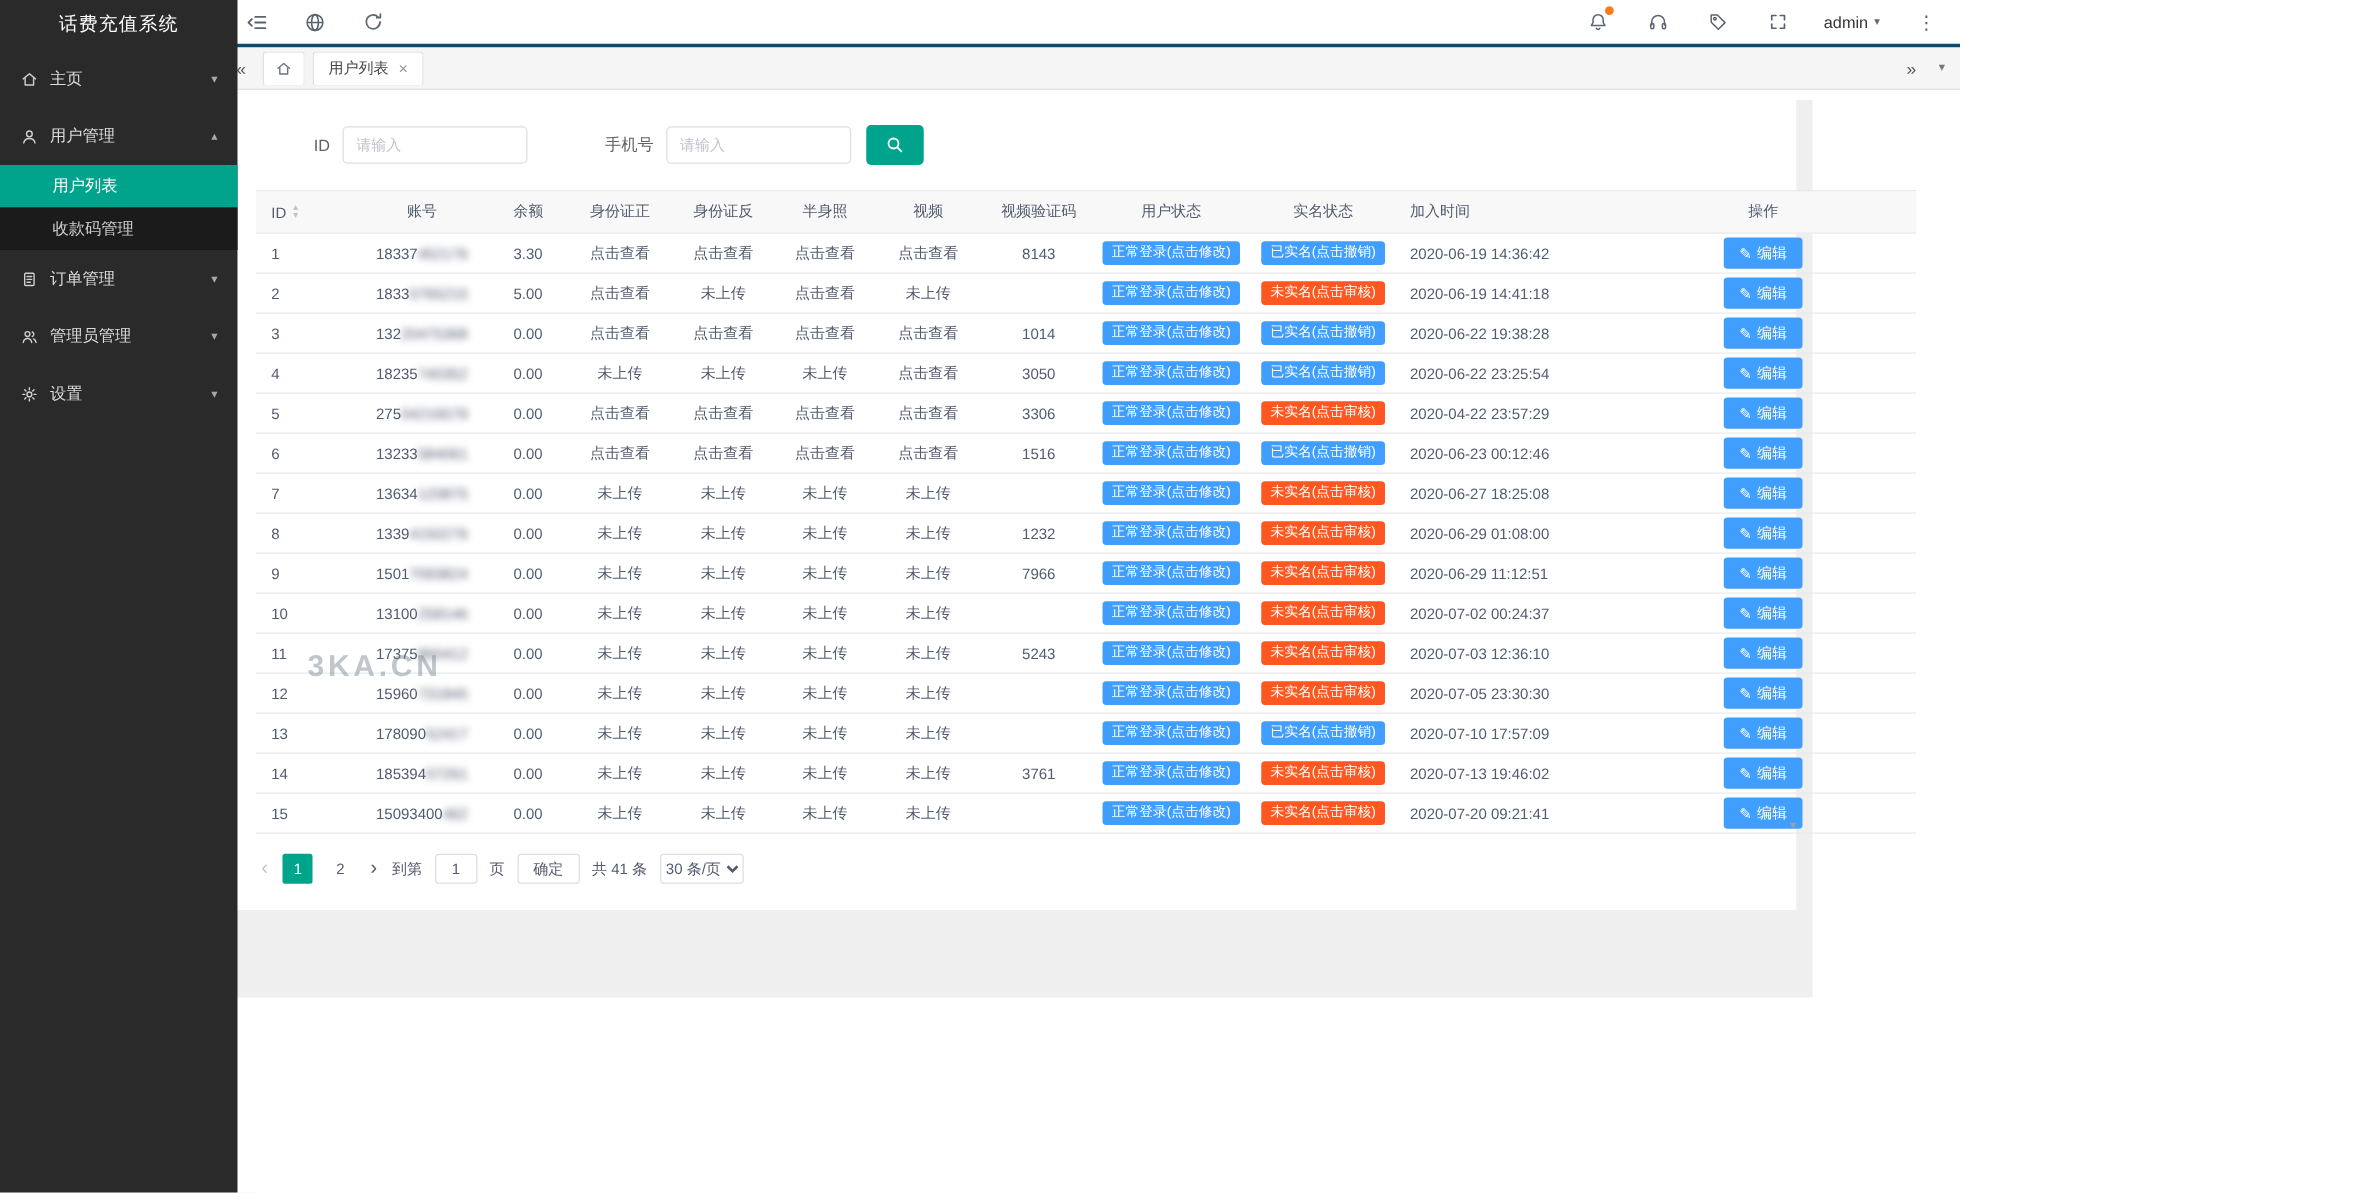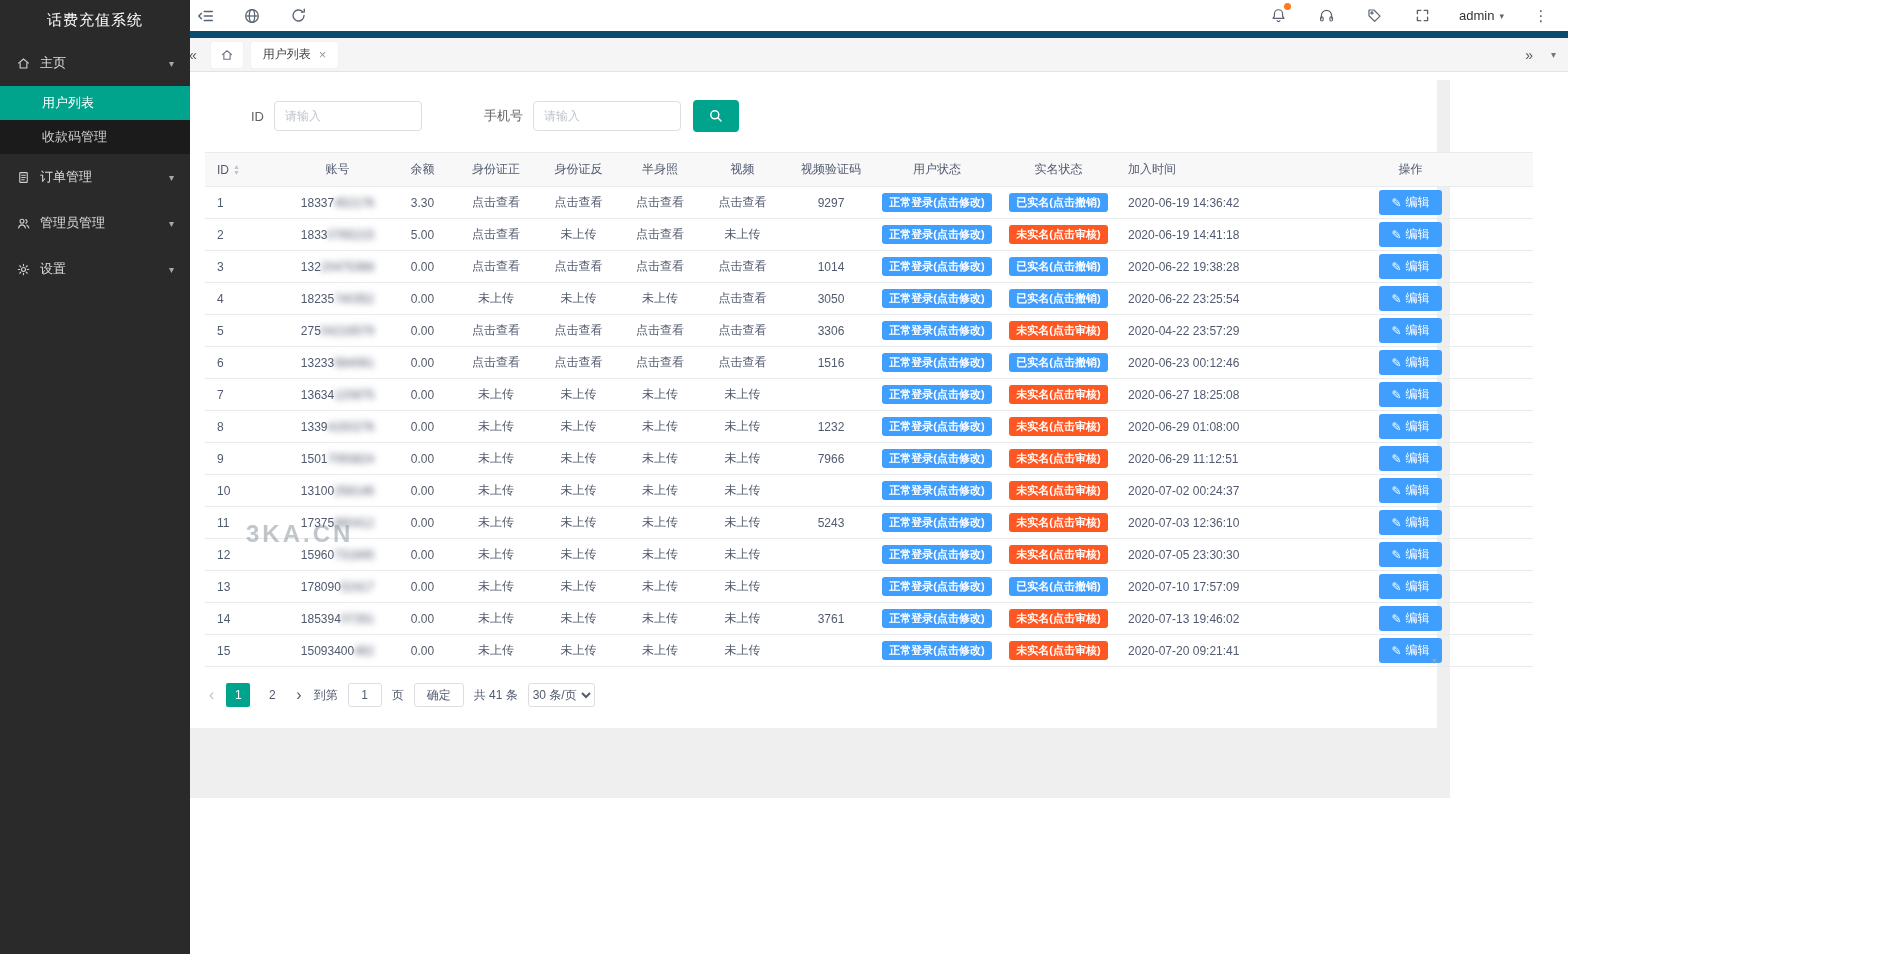--- a/index.html
+++ b/index.html
@@ -10,21 +10,21 @@
   .sidebar-title { height:40px; line-height:40px; text-align:center; color:#fff; font-size:15px; letter-spacing:1px; }
   .menu-item { height:46px; display:flex; align-items:center; padding:0 16px; font-size:13px; color:#dcdcdc; cursor:pointer; }
   .mi-icon { width:24px; display:inline-flex; align-items:center; }
   .mi-caret { margin-left:auto; font-size:10px; color:#a8a8a8; }
   .submenu-item { height:34px; line-height:34px; padding-left:42px; font-size:13px; background:var(--submenu-bg); color:#cfcfcf; cursor:pointer; }
   .submenu-item.active { background:var(--accent); color:#fff; }
 
   
   .main { position:absolute; left:175px; top:0; width:1393px; }
 
-  .navbar { height:38px; background:#fff; border-bottom:7px solid #0c4a6e; display:flex; align-items:center; padding:0 10px 0 14px; }
+  .navbar { height:38px; background:#fff; border-bottom:3px solid #0c4a6e; display:flex; align-items:center; padding:0 10px 0 14px; }
   .nav-btn { width:34px; height:38px; display:inline-flex; align-items:center; justify-content:center; cursor:pointer; margin-right:12px; }
   .nav-right { margin-left:auto; display:flex; align-items:center; gap:26px; padding-right:6px; }
   .nav-right .nav-btn { margin:0; width:22px; }
   .bell-wrap { position:relative; }
   .notif-dot { position:absolute; top:6px; right:-2px; width:7px; height:7px; border-radius:50%; background:#ff7a1a; }
   .admin-menu { display:flex; align-items:center; gap:5px; font-size:13px; color:#333; cursor:pointer; }
   .admin-caret { font-size:9px; color:#666; }
 
   .tabstrip { height:34px; background:#f5f5f5; border-bottom:1px solid #e3e3e3; display:flex; align-items:center; padding:0 8px; gap:8px; }
   .tab-nav { color:#555; font-size:14px; cursor:pointer; padding:0 6px; user-select:none; }
@@ -48,21 +48,21 @@
   
   table { width:100%; border-collapse:collapse; table-layout:fixed; font-size:12px; color:#515a6e; }
   thead th { height:34px; background:#f8f8f9; border-top:1px solid #e8eaec; border-bottom:1px solid #e8eaec; font-weight:normal; color:#515a6e; }
   tbody td { height:32px; border-bottom:1px solid #e8eaec; padding:0 4px; text-align:center; white-space:nowrap; overflow:hidden; }
   th { text-align:center; }
   th:first-child, td:first-child { text-align:left; padding-left:12px; }
   th:nth-child(11), td:nth-child(11) { text-align:left; padding-left:8px; }
   .sorter { display:inline-flex; flex-direction:column; vertical-align:middle; margin-left:4px; line-height:6px; }
   .sorter span { font-size:7px; color:#c0c4cc; cursor:pointer; }
   .blur { filter:blur(3px); user-select:none; }
-  .badge { display:inline-block; padding:3px 7px; border-radius:3px; font-size:11px; color:#fff; line-height:1.2; cursor:pointer;font-weight:bold; }
+  .badge { display:inline-block; padding:3px 7px; border-radius:3px; font-size:11px; color:#fff; line-height:1.2; cursor:pointer; }
   .badge.blue { background:var(--blue); }
   .badge.orange { background:var(--orange); }
   .edit-btn { display:inline-flex; align-items:center; gap:4px; background:var(--blue); color:#fff; border:none; border-radius:3px; padding:4px 12px; font-size:12px; cursor:pointer; }
 
   .watermark { position:absolute; left:58px; top:420px; font-size:24px; font-weight:bold; letter-spacing:3px; color:rgba(125,135,145,.48); pointer-events:none;margin-top:20px; }
   .scroll-hint { position:absolute; right:0px; bottom:62px; color:#9aa0a6; font-size:10px; }
 
   
   .pagination { display:flex; align-items:center; gap:10px; padding:16px 0 6px 2px; font-size:12px; color:#515a6e; }
   .pg-arrow { font-size:16px; cursor:pointer; padding:0 2px; }
@@ -84,20 +84,30 @@
     <span class="mi-icon">
       <svg width="15" height="15" viewBox="0 0 20 20" fill="none" stroke="#cfcfcf" stroke-width="1.5" stroke-linecap="round" stroke-linejoin="round">
           <path d="M3.5 9.5L10 4l6.5 5.5"></path>
           <path d="M5.5 9v7h9V9"></path>
         </svg>
     </span>
     <span>主页</span>
     <span class="mi-caret">▾</span>
   </div>
 
+  <div class="menu-item">
+    <span class="mi-icon">
+      <svg width="15" height="15" viewBox="0 0 20 20" fill="none" stroke="#cfcfcf" stroke-width="1.5" stroke-linecap="round" stroke-linejoin="round">
+          <circle cx="10" cy="6.8" r="3"></circle>
+          <path d="M4 16.5c.6-3.2 3-4.8 6-4.8s5.4 1.6 6 4.8"></path>
+        </svg>
+    </span>
+    <span>用户管理</span>
+    <span class="mi-caret">▴</span>
+  </div>
 
   <div>
     <div class="submenu-item active">用户列表</div>
     <div class="submenu-item">收款码管理</div>
   </div>
 
   <div class="menu-item">
     <span class="mi-icon">
       <svg width="15" height="15" viewBox="0 0 20 20" fill="none" stroke="#cfcfcf" stroke-width="1.5" stroke-linecap="round" stroke-linejoin="round">
           <rect x="5" y="3.5" width="10" height="13" rx="1"></rect>
@@ -262,21 +272,21 @@
           </thead>
         <tbody id="tbody">
             <tr>
               <td>1</td>
               <td><span>18337</span><span class="blur">452176</span></td>
               <td>3.30</td>
               <td>点击查看</td>
               <td>点击查看</td>
               <td>点击查看</td>
               <td>点击查看</td>
-              <td>9297</td>
+              <td>8143</td>
               <td><span class="badge blue">正常登录(点击修改)</span></td>
               <td><span class="badge blue">已实名(点击撤销)</span></td>
               <td>2020-06-19 14:36:42</td>
               <td><button class="edit-btn">
                   <span>✎</span>
                   <span>编辑</span>
                 </button></td>
             </tr>
             <tr>
               <td>2</td>

